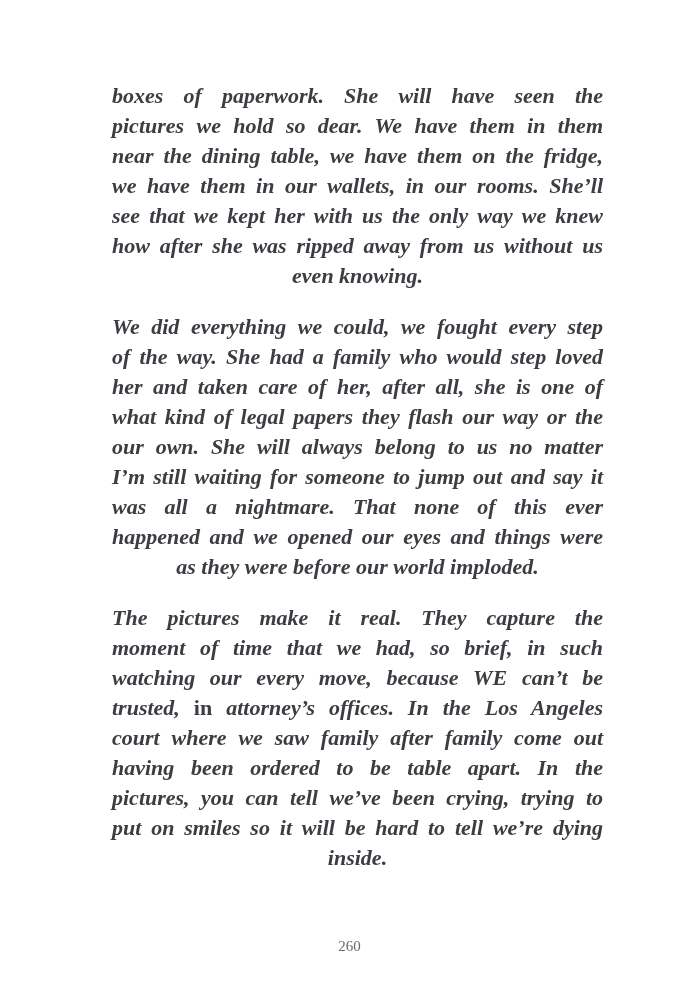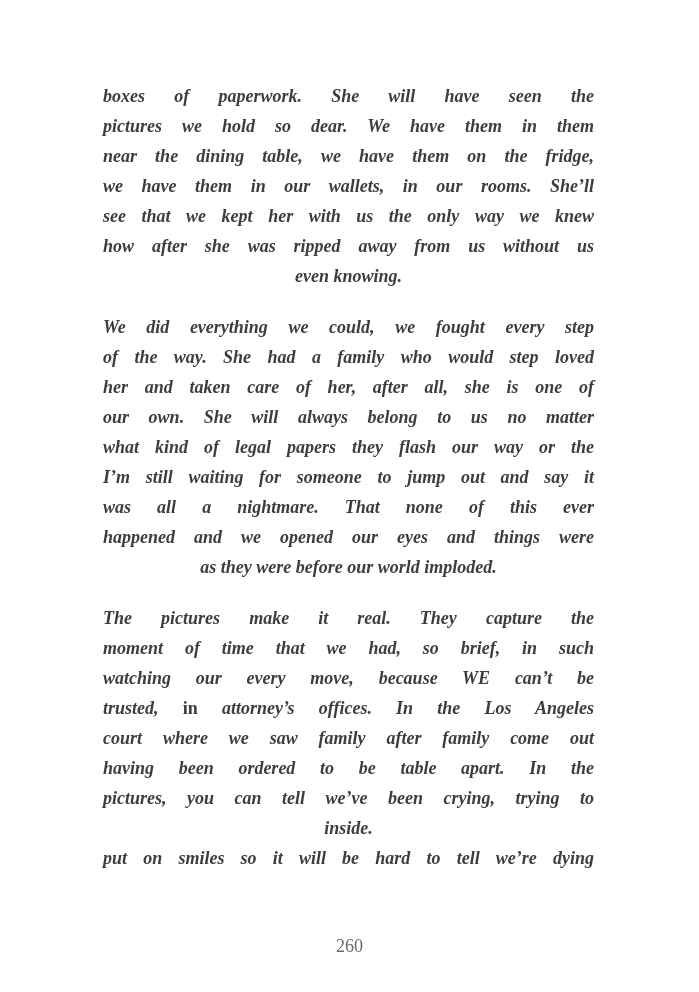--- a/index.html
+++ b/index.html
@@ -10,27 +10,27 @@
   }
   .page {
     position: relative;
     width: 699px;
     height: 992px;
     background: #ffffff;
     overflow: hidden;
   }
   .text-block {
     position: absolute;
-    left: 103px;
+    left: 112px;
     top: 81px;
     width: 491px;
     font-family: "Liberation Serif", serif;
     font-style: italic;
     font-weight: bold;
-    font-size: 18px;
+    font-size: 22px;
     line-height: 30px;
     color: #3c3c42;
   }
   .para {
     margin: 0 0 21px 0;
   }
   .para:last-child {
     margin-bottom: 9px;
   }
   .line {
@@ -45,21 +45,21 @@
   }
   .footer {
     position: absolute;
     left: 0;
     width: 699px;
     top: 938px;
     text-align: center;
     font-family: "Liberation Serif", serif;
     font-style: normal;
     font-weight: normal;
-    font-size: 18px;
+    font-size: 15px;
     line-height: 16px;
     color: #6a6a6e;
   }
 </style>
 </head>
 <body>
 
 <div class="page">
   <div class="text-block">
       <div class="para">
@@ -68,33 +68,33 @@
         <div class="line just">near the dining table, we have them on the fridge,</div>
         <div class="line just">we have them in our wallets, in our rooms. She’ll</div>
         <div class="line just">see that we kept her with us the only way we knew</div>
         <div class="line just">how after she was ripped away from us without us</div>
         <div class="line">even knowing.</div>
       </div>
       <div class="para">
         <div class="line just">We did everything we could, we fought every step</div>
         <div class="line just">of the way. She had a family who would step loved</div>
         <div class="line just">her and taken care of her, after all, she is one of</div>
+        <div class="line just">what kind of legal papers they flash our way or the</div>
         <div class="line just">our own. She will always belong to us no matter</div>
-        <div class="line just">what kind of legal papers they flash our way or the</div>
         <div class="line just">I’m still waiting for someone to jump out and say it</div>
         <div class="line just">was all a nightmare. That none of this ever</div>
         <div class="line just">happened and we opened our eyes and things were</div>
         <div class="line">as they were before our world imploded.</div>
       </div>
       <div class="para">
         <div class="line just">The pictures make it real. They capture the</div>
         <div class="line just">moment of time that we had, so brief, in such</div>
         <div class="line just">watching our every move, because WE can’t be</div>
         <div class="line just"><span>trusted, </span><span class="upright">in</span><span> attorney’s offices. In the Los Angeles</span></div>
         <div class="line just">court where we saw family after family come out</div>
         <div class="line just">having been ordered to be table apart. In the</div>
         <div class="line just">pictures, you can tell we’ve been crying, trying to</div>
+        <div class="line just">put on smiles so it will be hard to tell we’re dying</div>
         <div class="line">inside.</div>
-        <div class="line just">put on smiles so it will be hard to tell we’re dying</div>
       </div>
     </div>
   <div class="footer">260</div>
 </div>
 
 </body></html>

